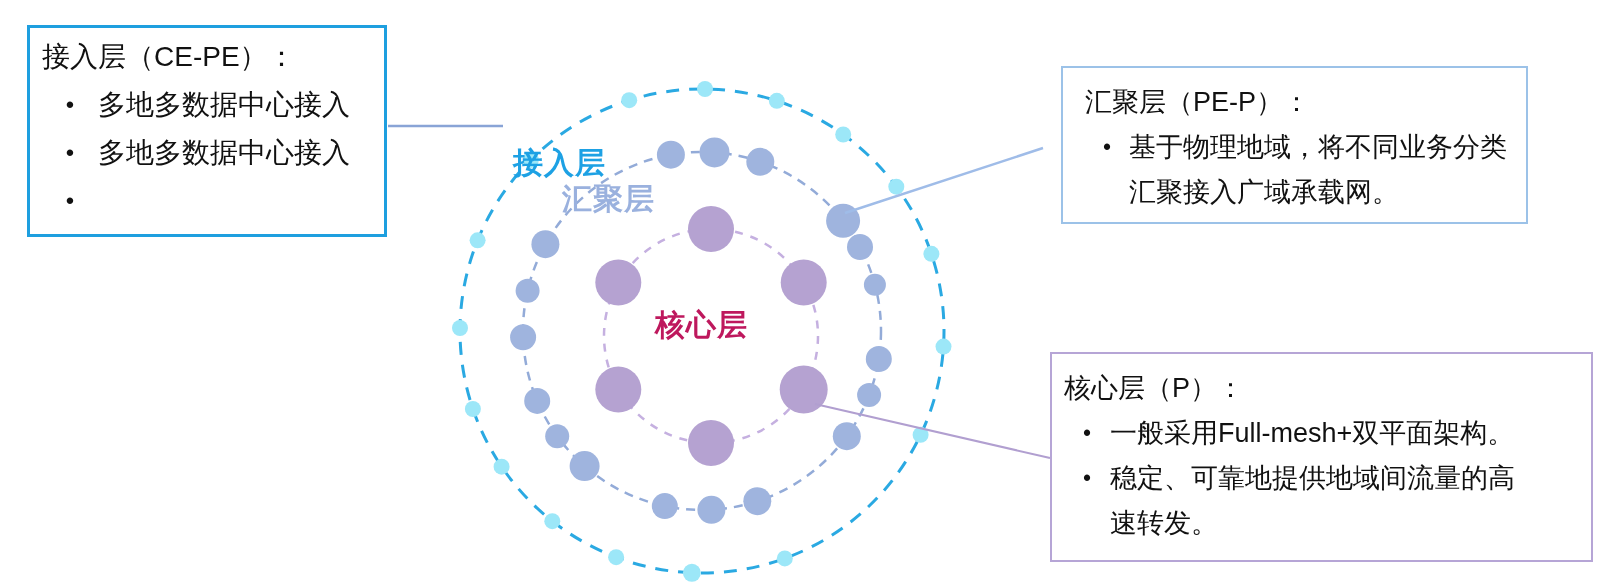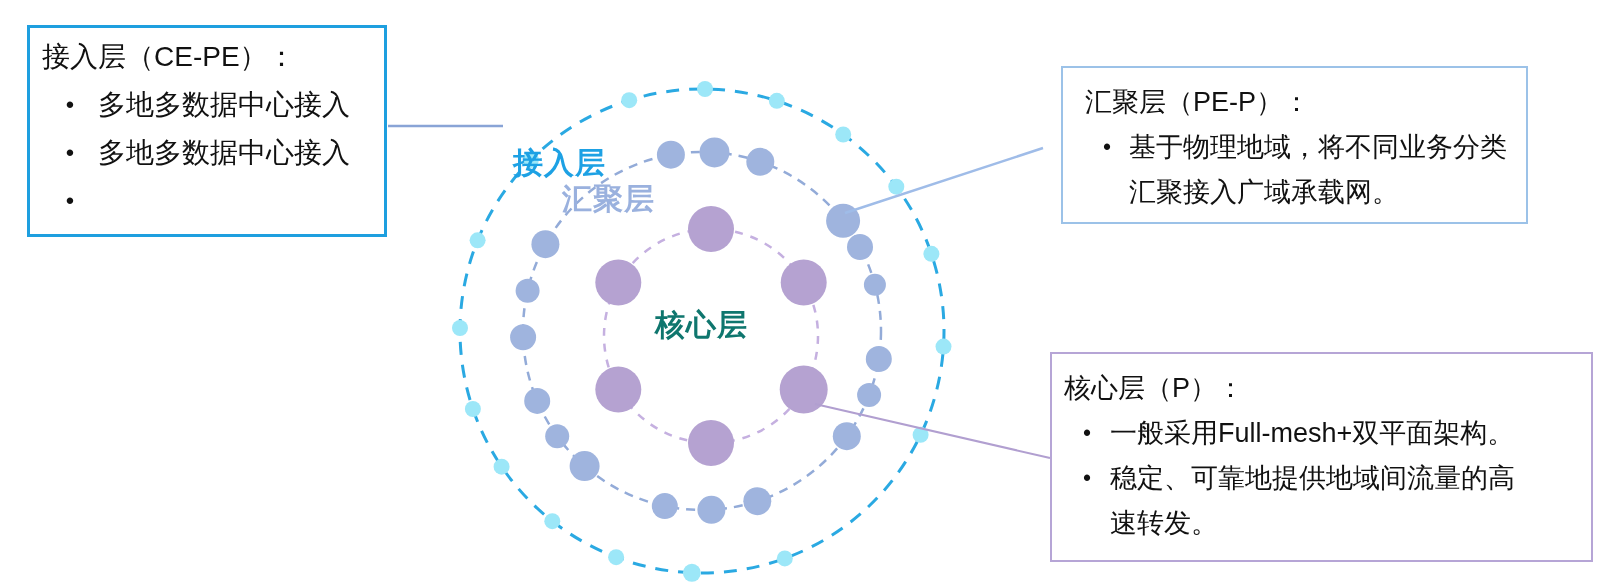--- a/index.html
+++ b/index.html
@@ -91,21 +91,21 @@
       <circle cx="711.0" cy="443.0" r="23" fill="#b5a2d1"></circle>
       <circle cx="618.3" cy="389.5" r="23" fill="#b5a2d1"></circle>
       <circle cx="618.3" cy="282.5" r="23" fill="#b5a2d1"></circle>
       <line x1="388" y1="126" x2="503" y2="126" stroke="#89a4d6" stroke-width="2.5"></line>
       <line x1="845" y1="213" x2="1043" y2="148" stroke="#9fbce8" stroke-width="2.5"></line>
       <line x1="815" y1="404" x2="1050" y2="458" stroke="#b19fd0" stroke-width="2"></line>
     </svg>
 
   <div class="ring-label" id="lbl-access" style="color: rgb(29, 161, 228);">接入层</div>
   <div class="ring-label" id="lbl-aggregation" style="color: rgb(154, 177, 222);">汇聚层</div>
-  <div class="ring-label" id="lbl-core" style="color: #0f766e;">核心层</div>
+  <div class="ring-label" id="lbl-core" style="color: #be185d;">核心层</div>
 
   <div class="callout callout-access" style="border-color: rgb(30, 159, 223);">
     <div class="co-title">接入层（CE-PE）：</div>
     <div class="co-bullet">
       <span class="marker">•</span>
       <span class="bt">多地多数据中心接入</span>
     </div>
     <div class="co-bullet">
       <span class="marker">•</span>
       <span class="bt">多地多数据中心接入</span>

